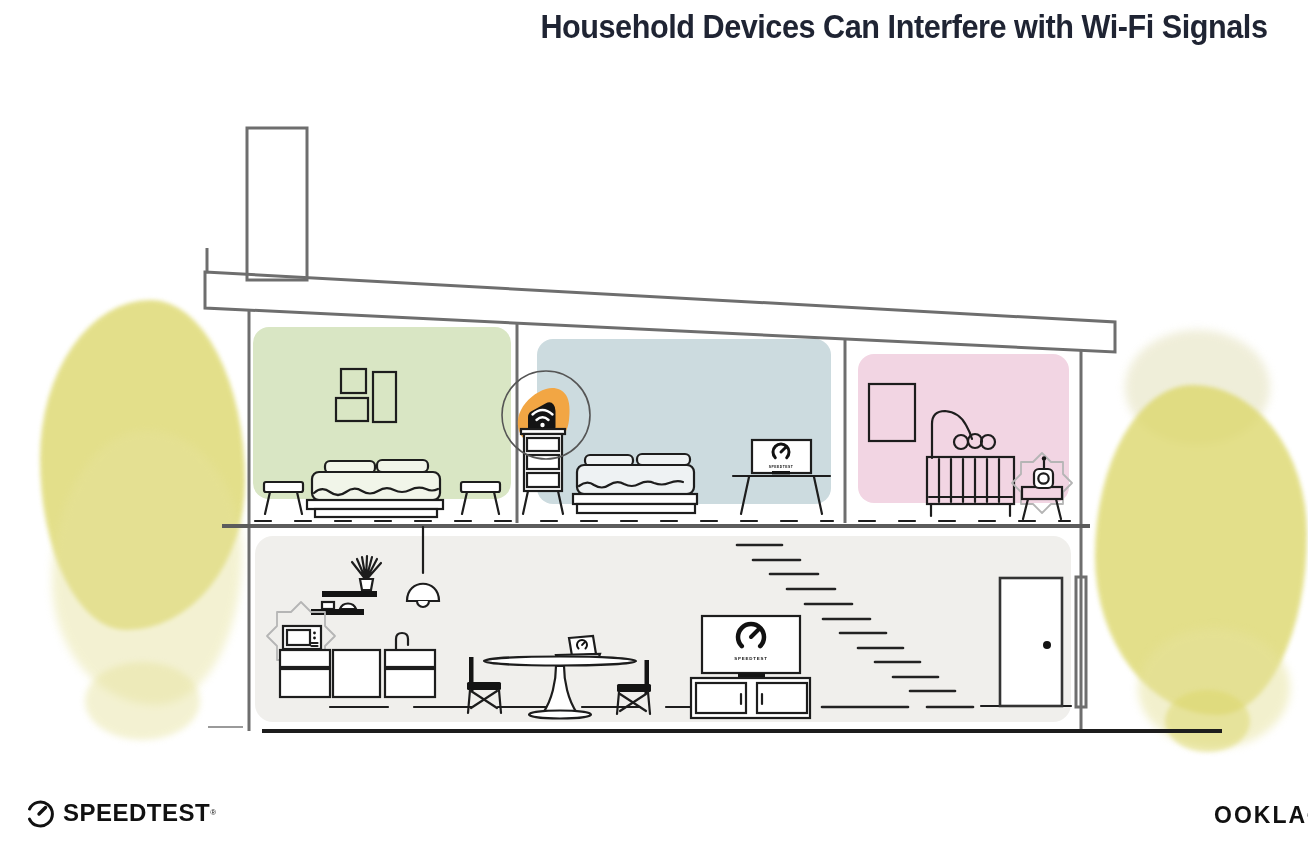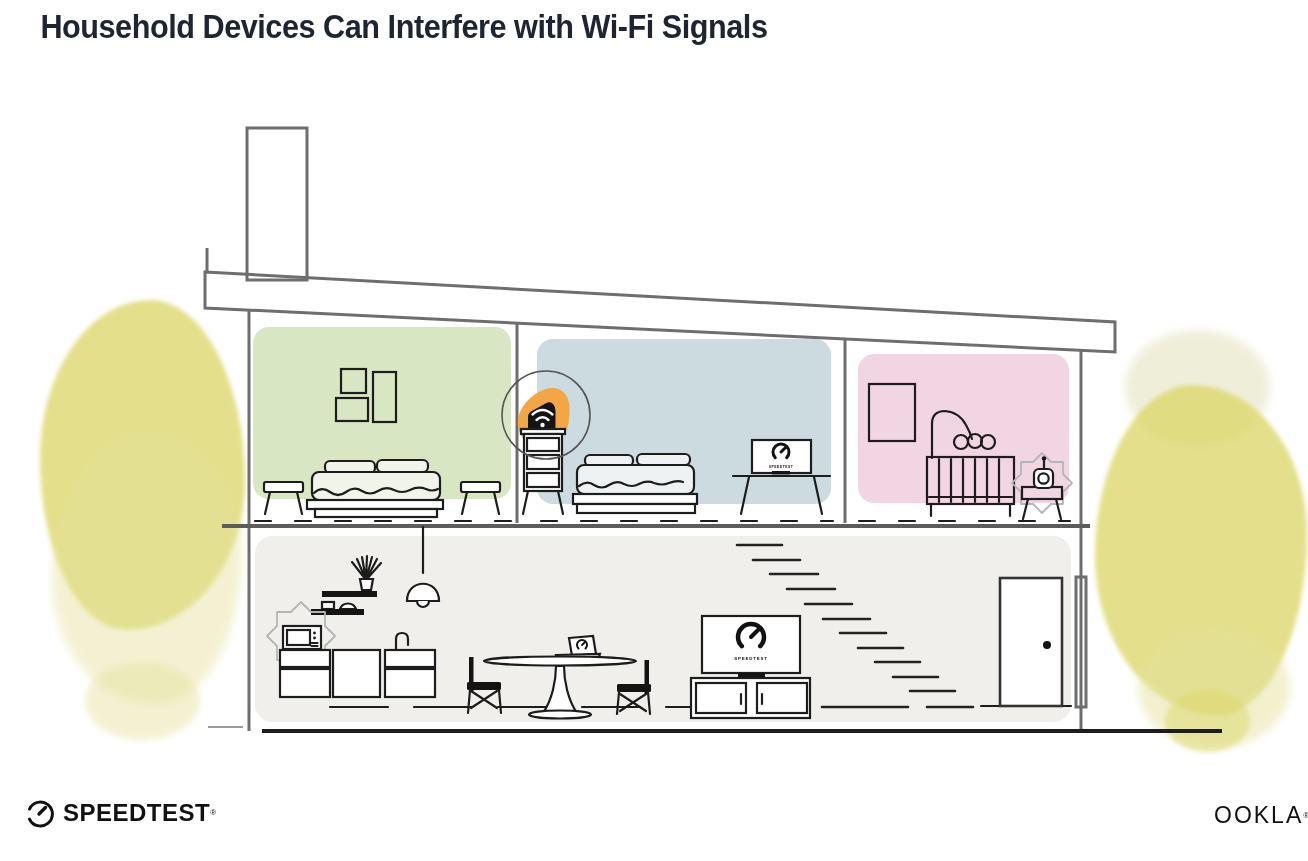--- a/index.html
+++ b/index.html
@@ -1,19 +1,19 @@
 <!DOCTYPE html>
 <html><head>
 <meta charset="utf-8">
 <style>
   html,body{margin:0;padding:0;background:#fff;}
   .page{position:relative;width:1308px;height:861px;background:#fff;overflow:hidden;
         font-family:"Liberation Sans",sans-serif;}
   
-  .hdr{position:absolute;top:6px;left:0;width:100%;text-align:left;z-index:3;}
+  .hdr{position:absolute;top:6px;left:0;width:100%;text-align:right;z-index:3;}
   .hdr .title{display:inline-block;font-size:34px;font-weight:700;color:#1f2433;
         letter-spacing:-.5px;transform:scaleX(.9);transform-origin:center;margin:0;line-height:40px;}
   .hdr .url{display:inline-block;font-size:33px;font-weight:400;color:#4b4b4b;
         letter-spacing:-.5px;transform:scaleX(.93);transform-origin:center;line-height:40px;margin-top:2px;}
   
   .bush{position:absolute;z-index:0;}
   
   .scene-svg{position:absolute;left:0;top:0;z-index:1;}
   .ln{stroke:#1d1d1d;stroke-width:2.2;fill:none;stroke-linecap:round;}
   .fw{fill:#ffffff;stroke:#1d1d1d;stroke-width:2.2;}
@@ -22,21 +22,21 @@
   .fp{fill:#f2d5e3;stroke:#1d1d1d;stroke-width:2.2;}
   .wall{stroke:#6e6e6e;stroke-width:3;fill:none;}
   .blk{fill:#141414;}
   .burst{stroke:#b5b5b5;stroke-width:1.8;fill:none;stroke-linejoin:round;}
   .cap{font-family:"Liberation Sans",sans-serif;font-weight:700;fill:#111;text-anchor:middle;}
   
   .ft{position:absolute;z-index:3;display:flex;align-items:center;color:#111;}
   .ft-speedtest{left:22px;top:796px;}
   .ft-ookla{left:1214px;top:802px;}
   .st-word{font-size:24px;font-weight:700;letter-spacing:.5px;margin-left:7px;}
-  .ok-word{font-size:23px;font-weight:400;letter-spacing:2px;}
+  .ok-word{font-size:23px;font-weight:700;letter-spacing:2px;}
   .tm{font-size:8px;vertical-align:top;line-height:10px;}
 </style>
 </head>
 <body>
 
 <div class="page">
 
   <div class="hdr">
     <div><span class="title">Household Devices Can Interfere with Wi-Fi Signals</span></div>
   </div>

